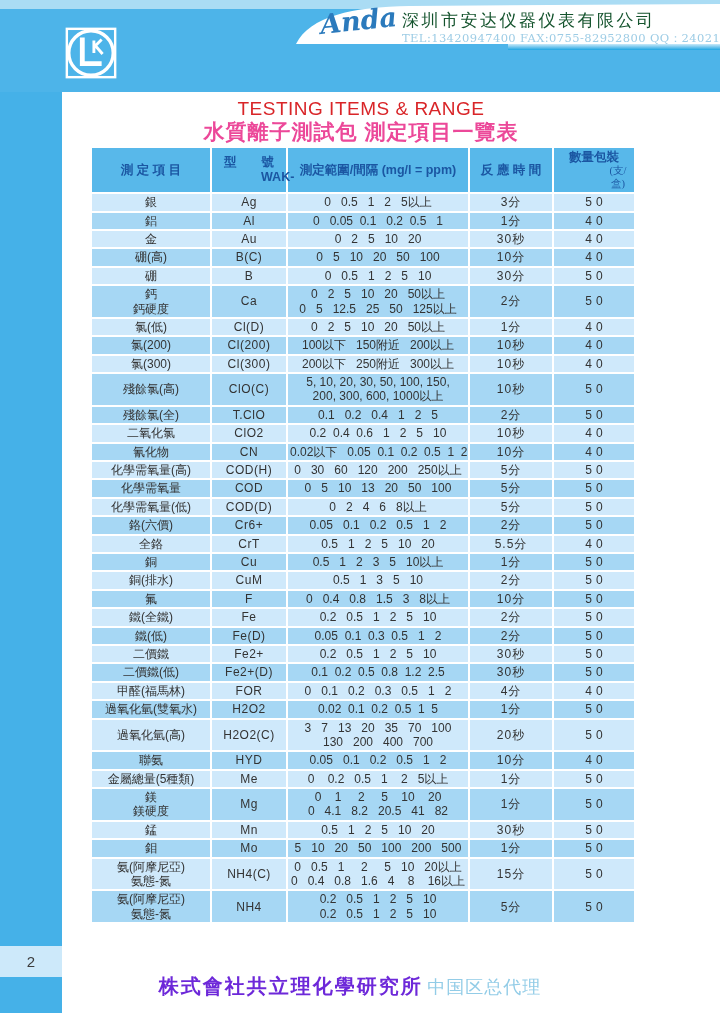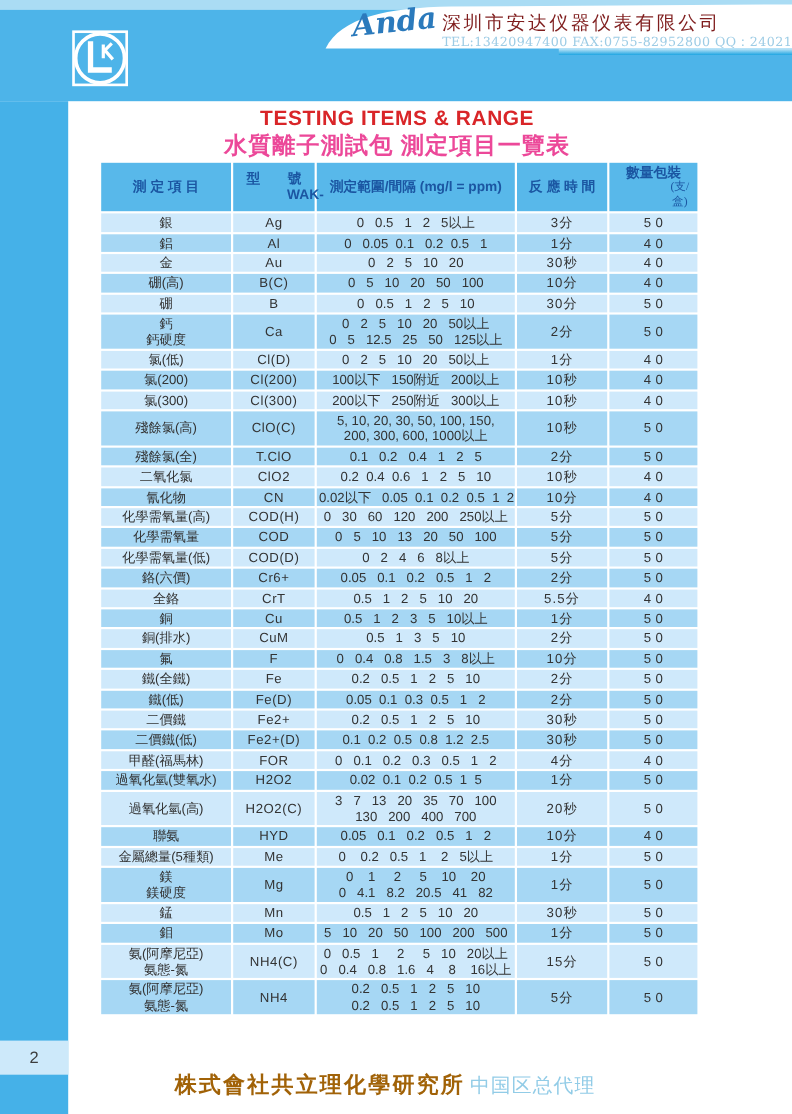--- a/index.html
+++ b/index.html
@@ -7,32 +7,32 @@
         font-family:"Liberation Sans",sans-serif;overflow:hidden;}
 
   
   .header-band{position:absolute;left:0;top:0;width:720px;height:92px;background:#4db4e9;}
   .top-strip{position:absolute;left:0;top:0;width:720px;height:9px;background:#aadcf4;}
   .swoosh-svg{position:absolute;left:0;top:0;display:block;}
   .logo{position:absolute;left:62px;top:24px;width:58px;height:58px;}
   .anda{position:absolute;left:320px;top:5px;font-family:"DejaVu Serif",serif;
         font-style:italic;font-weight:bold;font-size:27px;color:#2b7abc;transform:rotate(-6deg);}
   .company{position:absolute;left:402px;top:9px;font-family:"DejaVu Serif",serif;
-        font-size:17px;color:#7f1d1d;letter-spacing:2.5px;white-space:nowrap;}
+        font-size:17px;color:#14532d;letter-spacing:2.5px;white-space:nowrap;}
   .contact{position:absolute;left:402px;top:31px;font-family:"DejaVu Serif",serif;
         font-size:11.5px;color:#9dcce5;letter-spacing:0.4px;white-space:nowrap;}
 
   
   .left-strip{position:absolute;left:0;top:92px;width:62px;height:921px;background:#45b1e8;}
   .page-num{position:absolute;left:0;top:946px;width:62px;height:31px;background:#cde9fa;
         display:flex;align-items:center;justify-content:center;font-size:15px;color:#3c3c3c;}
 
   
   .title-en{position:absolute;left:92px;top:98px;width:538px;text-align:center;
-        font-weight:bold;font-size:19px;color:#d92528;letter-spacing:0.5px;}
+        font-weight:normal;font-size:19px;color:#d92528;letter-spacing:0.5px;}
   .title-zh{position:absolute;left:92px;top:118px;width:538px;text-align:center;
         font-weight:bold;font-size:21px;color:#ec4899;letter-spacing:1px;}
 
   
   table.items{position:absolute;left:90px;top:146px;width:540px;
         border-collapse:separate;border-spacing:2px;table-layout:fixed;}
   table.items th{background:#58b8ea;color:#1b56a2;font-size:12.5px;font-weight:bold;
         padding:2px 1px;line-height:1.2;text-align:center;vertical-align:middle;}
   table.items th .hl-1{font-weight:bold;padding-left:48px;}
   table.items th.col-4 .hl-1{font-size:10.5px;font-weight:normal;font-family:Liberation Serif, serif;}
@@ -40,21 +40,21 @@
         line-height:1.2;vertical-align:middle;}
   tr.row-light td{background:#cfe9fb;}
   tr.row-dark  td{background:#a6d7f4;}
   td.model{font-size:12.5px;letter-spacing:0.5px;margin-top:12px;}
   td.range{text-align:left;padding-left:6px;white-space:pre;font-size:12px;}
   td.time{font-size:12.5px;letter-spacing:1px;}
   td.qty{font-size:12.5px;letter-spacing:4px;text-indent:4px;margin-left:12px;}
 
   
   .footer{position:absolute;left:30px;top:973px;width:640px;text-align:center;white-space:nowrap;}
-  .f1{font-family:Liberation Sans, sans-serif;font-size:20px;color:#a16207;
+  .f1{font-family:Liberation Sans, sans-serif;font-size:20px;color:#6d28d9;
         letter-spacing:2px;font-weight:bold;}
   .f2{font-family:"DejaVu Serif",serif;font-size:18px;color:#92cce7;letter-spacing:1px;}
 </style>
 </head>
 <body>
 
 <div class="page">
 
   <div class="header-band">
     <div class="top-strip"></div>

